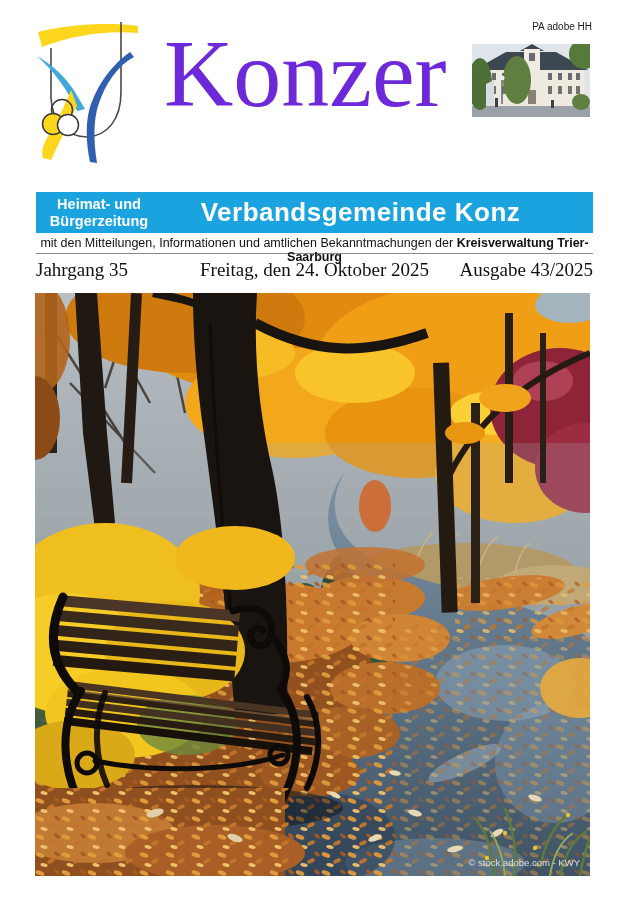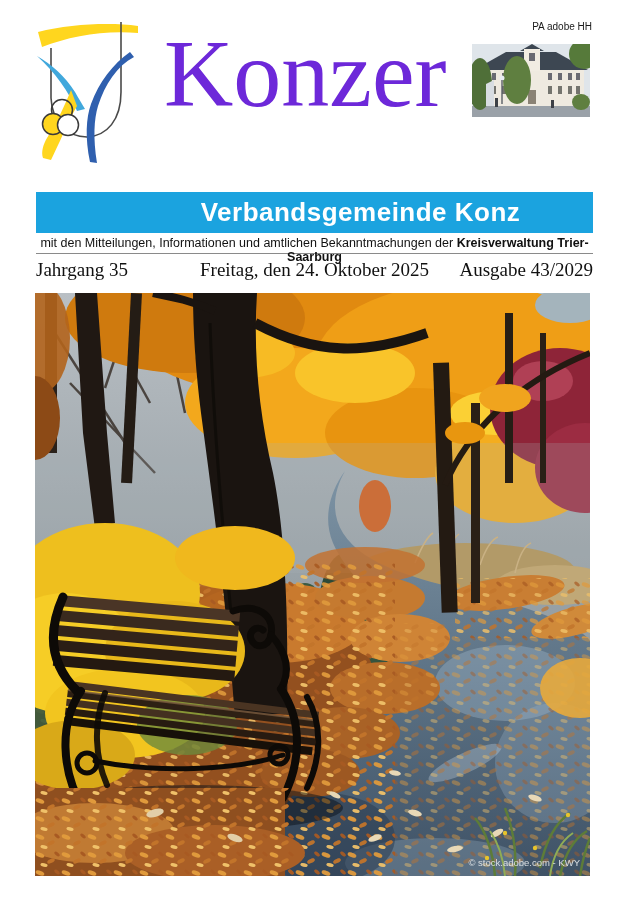--- a/index.html
+++ b/index.html
@@ -78,34 +78,38 @@
     <ellipse cx="112" cy="10" rx="15" ry="15" fill="#567a3a"></ellipse>
     <ellipse cx="109" cy="58" rx="9" ry="8" fill="#5f7f40"></ellipse>
     <circle cx="30" cy="34" r="2.5" fill="#e8edf2"></circle>
       <rect x="29.3" y="36" width="1.4" height="24" fill="#5a5f66"></rect>
     <rect x="23" y="54" width="3" height="9" fill="#3c4046"></rect>
       <rect x="79" y="56" width="3" height="8" fill="#3c4046"></rect>
     <polygon points="14,40 22,36 22,62 14,62" fill="#d8dde2"></polygon>
   </svg>
 
   <div class="banner">
+    <div class="tagline">
+      <span>Heimat- und</span>
+      <span>Bürgerzeitung</span>
+    </div>
     <div class="banner-title">Verbandsgemeinde Konz</div>
   </div>
 
   <div class="subtitle">
     <span>mit den Mitteilungen, Informationen und amtlichen Bekanntmachungen der</span>
     <b>Kreisverwaltung Trier-Saarburg</b>
   </div>
 
   <div class="rule"></div>
 
   <div class="dateline">
     <span class="dl-left">Jahrgang 35</span>
     <span class="dl-center">Freitag, den 24. Oktober 2025</span>
-    <span class="dl-right">Ausgabe 43/2029</span>
+    <span class="dl-right">Ausgabe 43/2025</span>
   </div>
 
   <div class="photo">
   <svg viewBox="0 0 555 583" width="555" height="583">
     <defs>
       <linearGradient id="skyg" x1="0" y1="0" x2="0" y2="1">
         <stop offset="0" stop-color="#b9bfc4"></stop>
             <stop offset="0.5" stop-color="#98a1a6"></stop>
         <stop offset="1" stop-color="#8a949a"></stop>
       </linearGradient>

